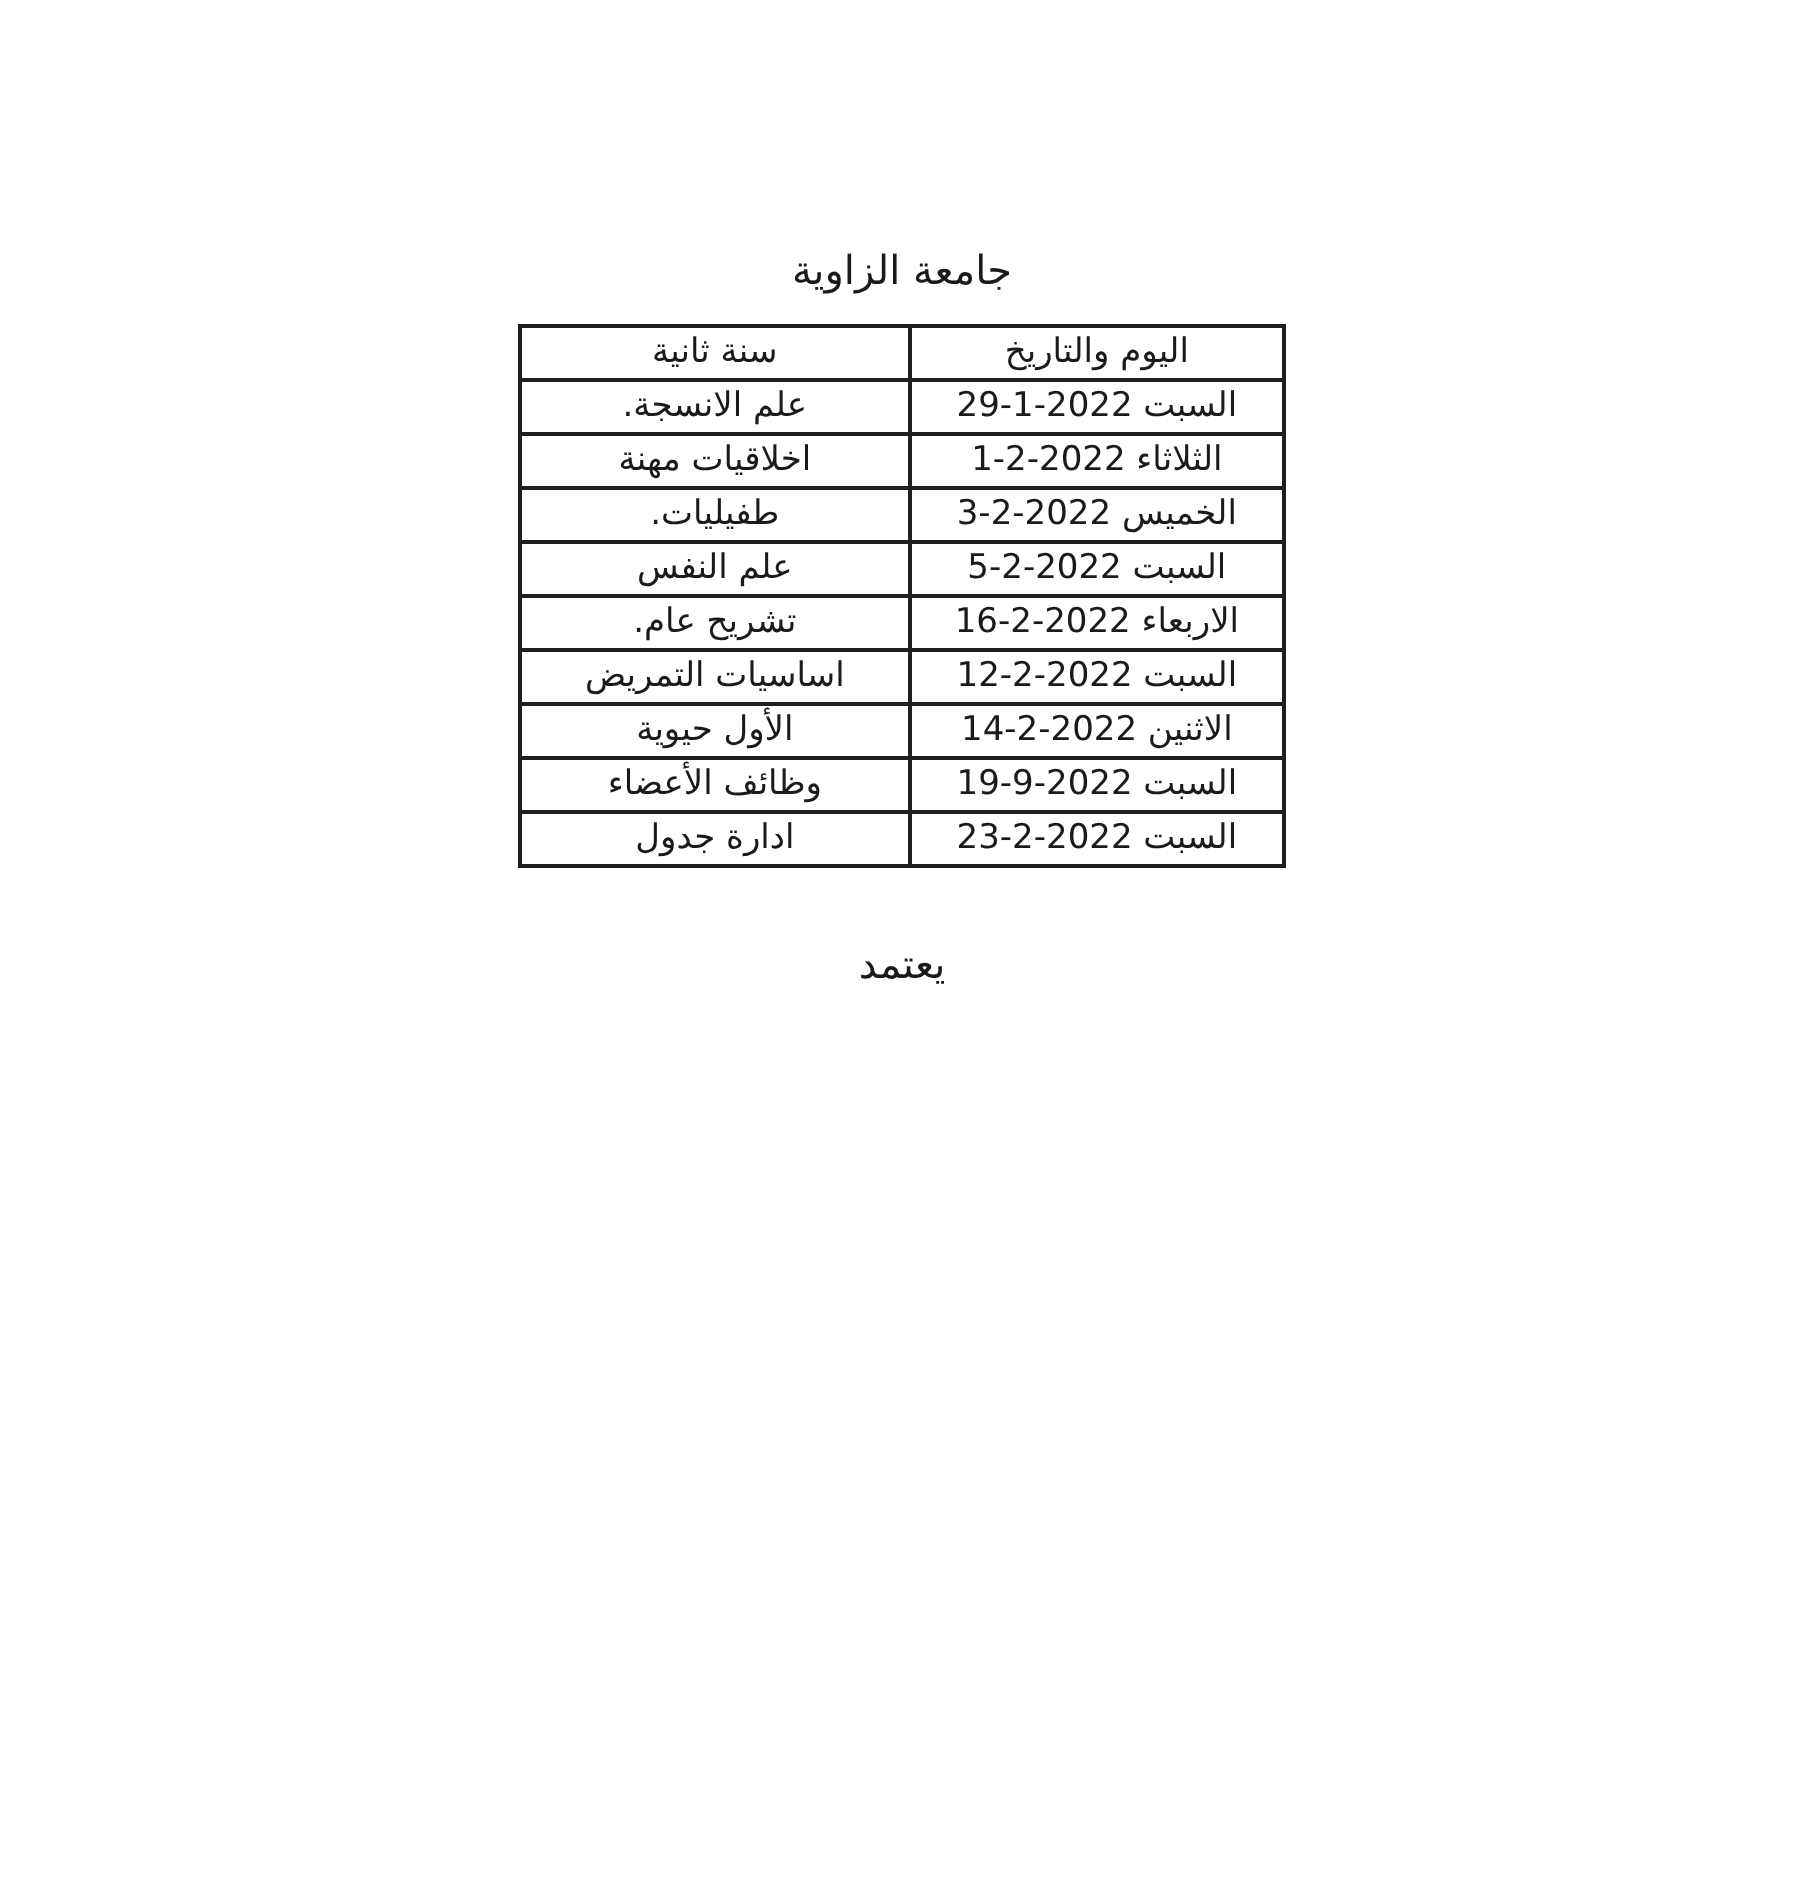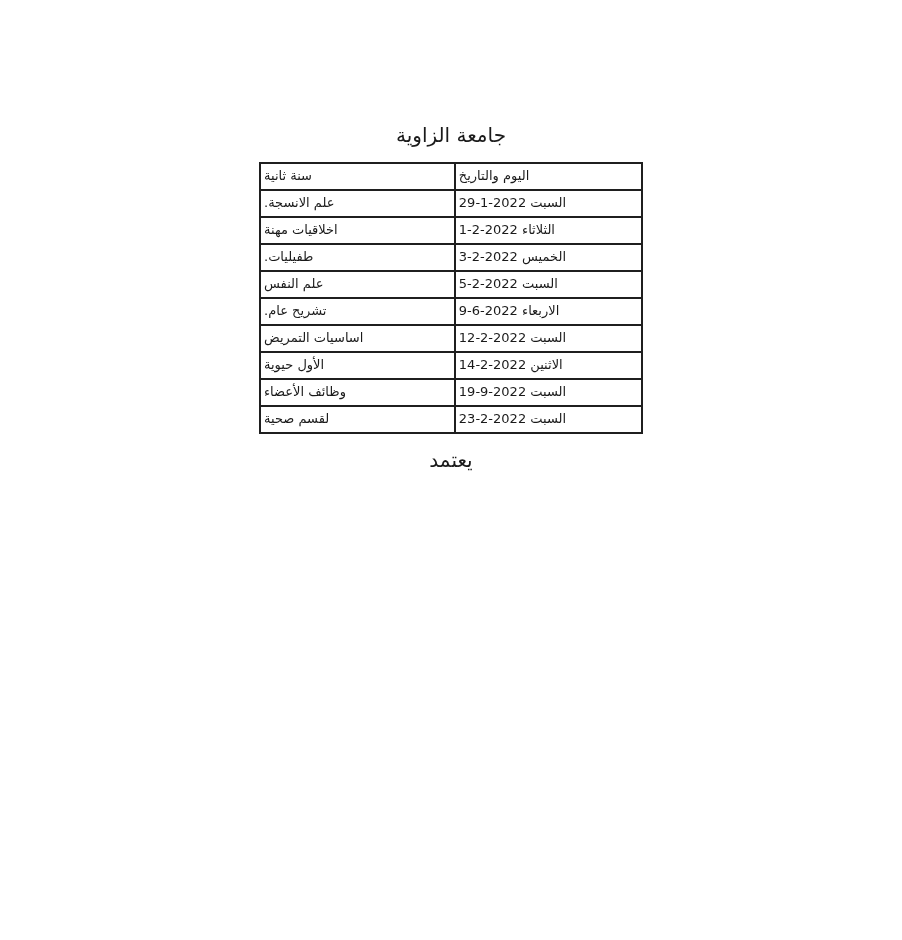--- a/index.html
+++ b/index.html
@@ -33,30 +33,30 @@
     table-layout: fixed;
     direction: rtl;
   }
   .exam-table col.date-col { width: 49%; }
   .exam-table col.subject-col { width: 51%; }
   .exam-table th,
   .exam-table td {
     border: 2px solid #1f1f1f;
     height: 25px;
     padding: 0 3px;
-    font-size: 13px;
+    font-size: 17px;
     font-weight: 400;
-    text-align: left;
+    text-align: center;
     vertical-align: middle;
     line-height: 1.15;
     white-space: nowrap;
     overflow: hidden;
   }
   .footer-approve {
-    margin-top: 13px;
+    margin-top: 35px;
   }
 </style>
 </head>
 <body>
 
 <div class="page">
 
   <div class="doc-line">جامعة الزاوية</div>
 
   <table class="exam-table">
@@ -81,37 +81,37 @@
       </tr>
       <tr>
         <td>الخميس 2022-2-3</td>
         <td>طفيليات.</td>
       </tr>
       <tr>
         <td>السبت 2022-2-5</td>
         <td>علم النفس</td>
       </tr>
       <tr>
-        <td>الاربعاء 2022-6-9</td>
+        <td>الاربعاء 2022-2-16</td>
         <td>تشريح عام.</td>
       </tr>
       <tr>
         <td>السبت 2022-2-12</td>
         <td>اساسيات التمريض</td>
       </tr>
       <tr>
         <td>الاثنين 2022-2-14</td>
         <td>الأول حيوية</td>
       </tr>
       <tr>
         <td>السبت 2022-9-19</td>
         <td>وظائف الأعضاء</td>
       </tr>
       <tr>
         <td>السبت 2022-2-23</td>
-        <td>لقسم صحية</td>
+        <td>ادارة جدول</td>
       </tr>
     </tbody>
   </table>
 
   <div class="doc-line footer-approve">يعتمد</div>
 
 </div>
 
 </body></html>

